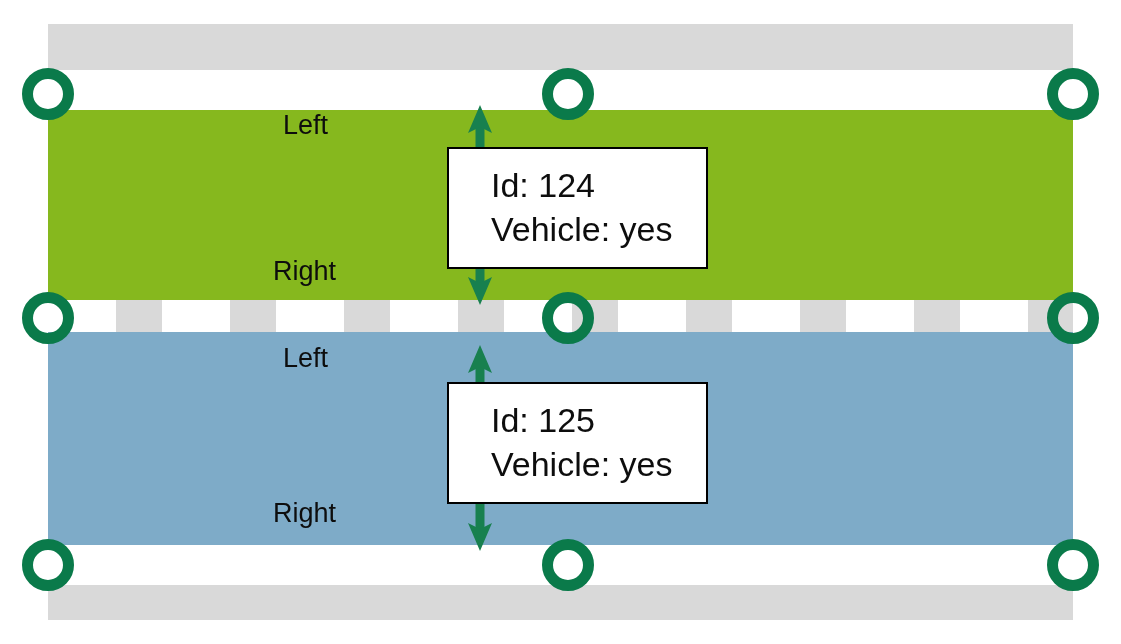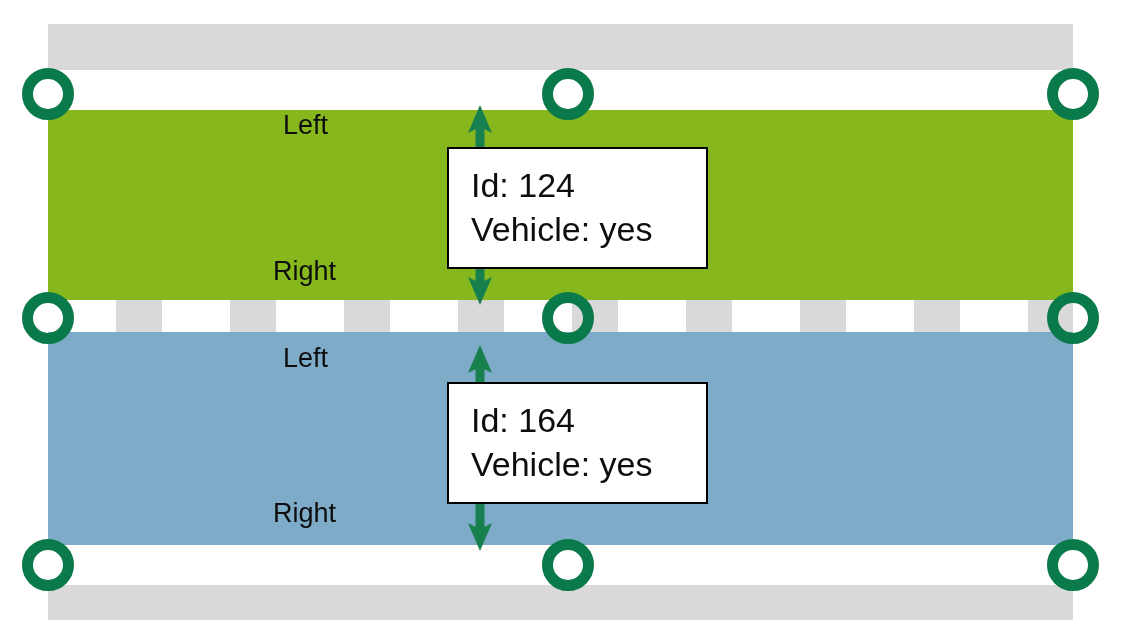--- a/index.html
+++ b/index.html
@@ -107,20 +107,21 @@
     background: #ffffff;
     border: 2px solid #000000;
     box-sizing: border-box;
     padding: 14px 18px 16px 22px;
   }
   .info-line {
     font-size: 34px;
     line-height: 1.30;
     color: #0d0d0d;
     white-space: nowrap;
+    margin-left: 20px;
   }
 </style>
 </head>
 <body>
 
 <div id="stage">
 
   <div class="road-base"></div>
 
   <div class="shoulder shoulder-top"></div>
@@ -150,21 +151,21 @@
     <svg class="arrow-svg" width="40" height="206" viewBox="0 0 40 206">
       <line x1="8" y1="14" x2="8" y2="192" stroke="#18804f" stroke-width="9"></line>
       <polygon points="8,0 20,28 8,22 -4,28" fill="#18804f"></polygon>
       <polygon points="8,206 20,178 8,184 -4,178" fill="#18804f"></polygon>
     </svg>
   </div>
   <div class="dir-label" style="left:283px; top:345px; width:170px;">Left</div>
   <div class="dir-label" style="left:273px; top:500px; width:180px;">Right</div>
 
   <div class="info-box" style="left:447px; top:382px; width:261px; height:122px;">
-    <div class="info-line">Id: 164</div>
+    <div class="info-line">Id: 125</div>
     <div class="info-line">Vehicle: yes</div>
   </div>
 
   <div class="node" style="left:22px;   top:68px;"></div>
   <div class="node" style="left:542px;  top:68px;"></div>
   <div class="node" style="left:1047px; top:68px;"></div>
 
   <div class="node" style="left:22px;   top:292px;"></div>
   <div class="node" style="left:542px;  top:292px;"></div>
   <div class="node" style="left:1047px; top:292px;"></div>

